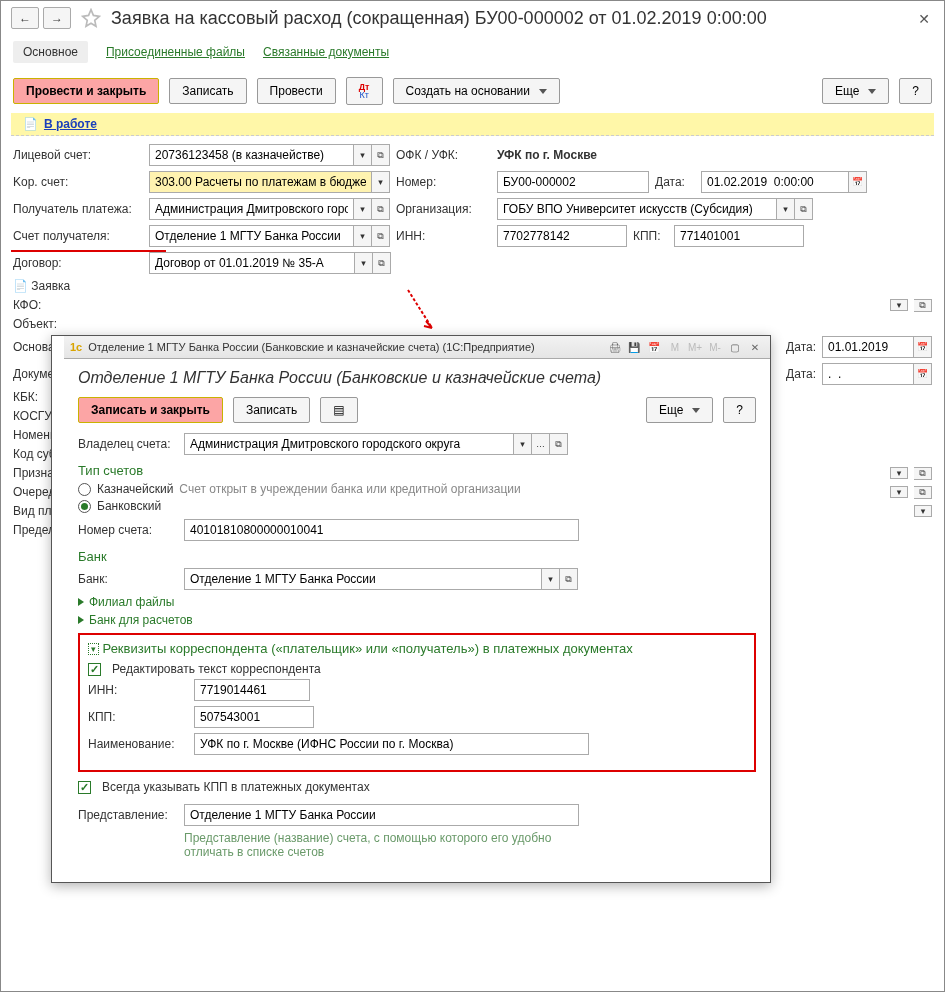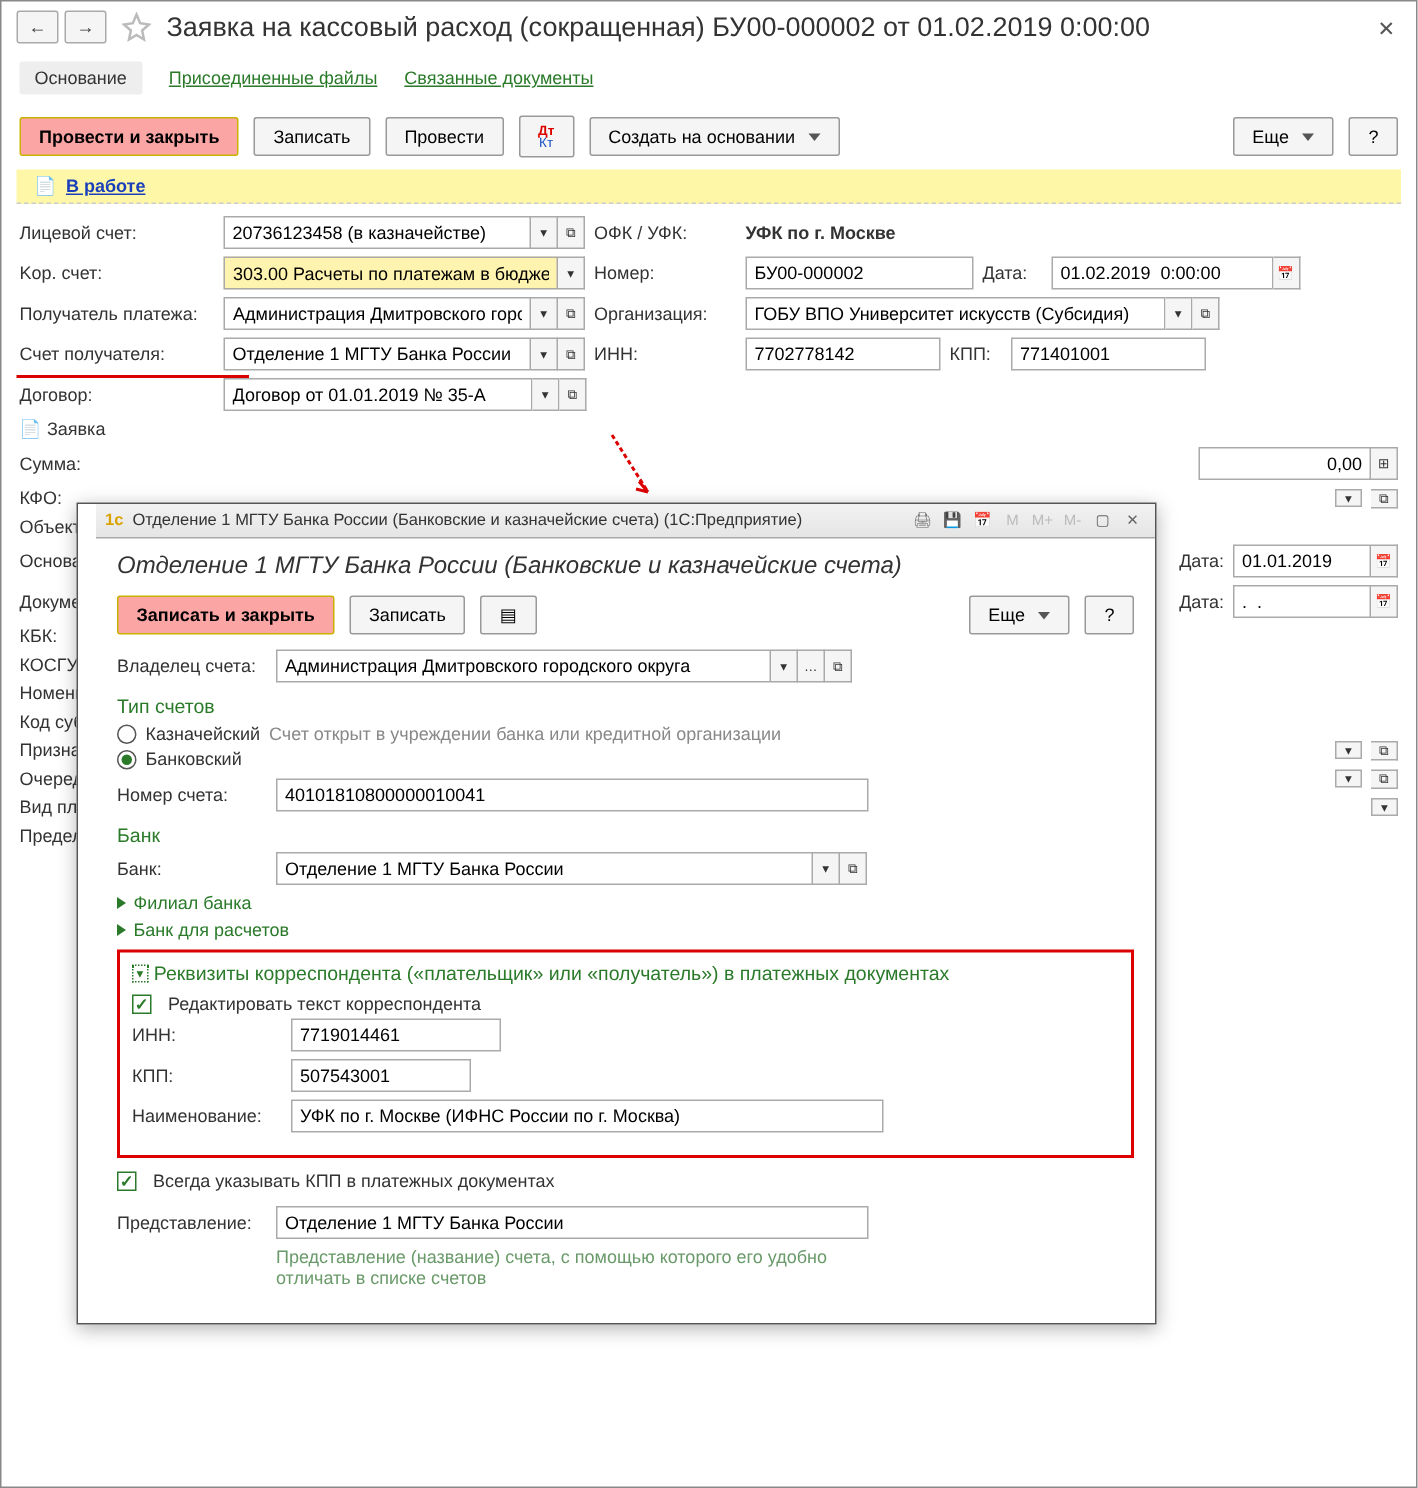--- a/index.html
+++ b/index.html
@@ -58,21 +58,21 @@
   <div class="nav-btn">←</div>
   <div class="nav-btn">→</div>
   <svg class="star-icon" viewBox="0 0 24 24">
       <path fill="none" stroke="#bbb" stroke-width="2" d="M12 2l2.9 6.9L22 10l-5.5 4.8L18 22l-6-3.6L6 22l1.5-7.2L2 10l7.1-1.1z"></path>
     </svg>
   <div class="page-title">Заявка на кассовый расход (сокращенная) БУ00-000002 от 01.02.2019 0:00:00</div>
   <div class="close-x">✕</div>
 </div>
 
 <div class="tabs">
-  <span class="tab-active">Основание</span>
+  <span class="tab-active">Основное</span>
   <span class="tab-link">Присоединенные файлы</span>
   <span class="tab-link">Связанные документы</span>
 </div>
 
 <div class="toolbar">
   <button class="btn btn-yellow">Провести и закрыть</button>
   <button class="btn">Записать</button>
   <button class="btn">Провести</button>
   <button class="btn">
       <span class="dtkt-icon"><span class="dt">Дт</span><br><span class="kt">Кт</span></span>
@@ -144,28 +144,20 @@
     <span class="label">Договор:</span>
     <div class="input-group">
         <input class="input" style="width: 206px;" value="Договор от 01.01.2019 № 35-А">
         <div class="mini-btn">▾</div>
         <div class="mini-btn">⧉</div>
       </div>
   </div>
 
   <div class="row">
       <span>📄 <span>Заявка</span></span>
-    </div>
-  <div class="row">
-      <span class="label">Сумма:</span>
-      <div class="spacer"></div>
-      <div class="input-group">
-        <input class="input" style="width: 115px; text-align: right;" value="0,00">
-        <div class="mini-btn">⊞</div>
-      </div>
     </div>
   <div class="row">
       <span class="label">КФО:</span>
       <div class="spacer"></div>
       <div class="mini-btn" style="border:1px solid #aaa;">▾</div>
       <div class="mini-btn">⧉</div>
     </div>
   <div class="row">
       <span class="label">Объект:</span>
     </div>
@@ -281,38 +273,38 @@
     <div class="section-title">Банк</div>
     <div class="row">
       <span class="label">Банк:</span>
       <div class="input-group">
           <input class="input" style="width: 358px;" value="Отделение 1 МГТУ Банка России">
           <div class="mini-btn">▾</div>
           <div class="mini-btn">⧉</div>
         </div>
     </div>
     <div class="expander">
-        <span>Филиал банка</span>
+        <span>Филиал файлы</span>
       </div>
     <div class="expander">
         <span>Банк для расчетов</span>
       </div>
 
     <div class="red-box">
       <div style="display:flex;align-items:flex-start;gap:4px;">
         <span style="color:#2a7a2a;border:1px dotted #2a7a2a;padding:0 2px;font-size:9px;margin-top:2px;">▾</span>
         <span class="section-title" style="margin:0;">Реквизиты корреспондента («плательщик» или «получатель») в платежных документах</span>
       </div>
       <div class="radio-row" style="margin-top:6px;">
         <span class="checkbox checked"></span>
         <span>Редактировать текст корреспондента</span>
       </div>
       <div class="row">
           <span class="label">ИНН:</span>
-          <input class="input" style="width: 140px;" value="7719014461">
+          <input class="input" style="width: 116px;" value="7719014461">
         </div>
       <div class="row">
           <span class="label">КПП:</span>
           <input class="input" style="width: 120px;" value="507543001">
         </div>
       <div class="row">
           <span class="label">Наименование:</span>
           <input class="input" style="width: 395px;" value="УФК по г. Москве (ИФНС России по г. Москва)">
         </div>
     </div>

